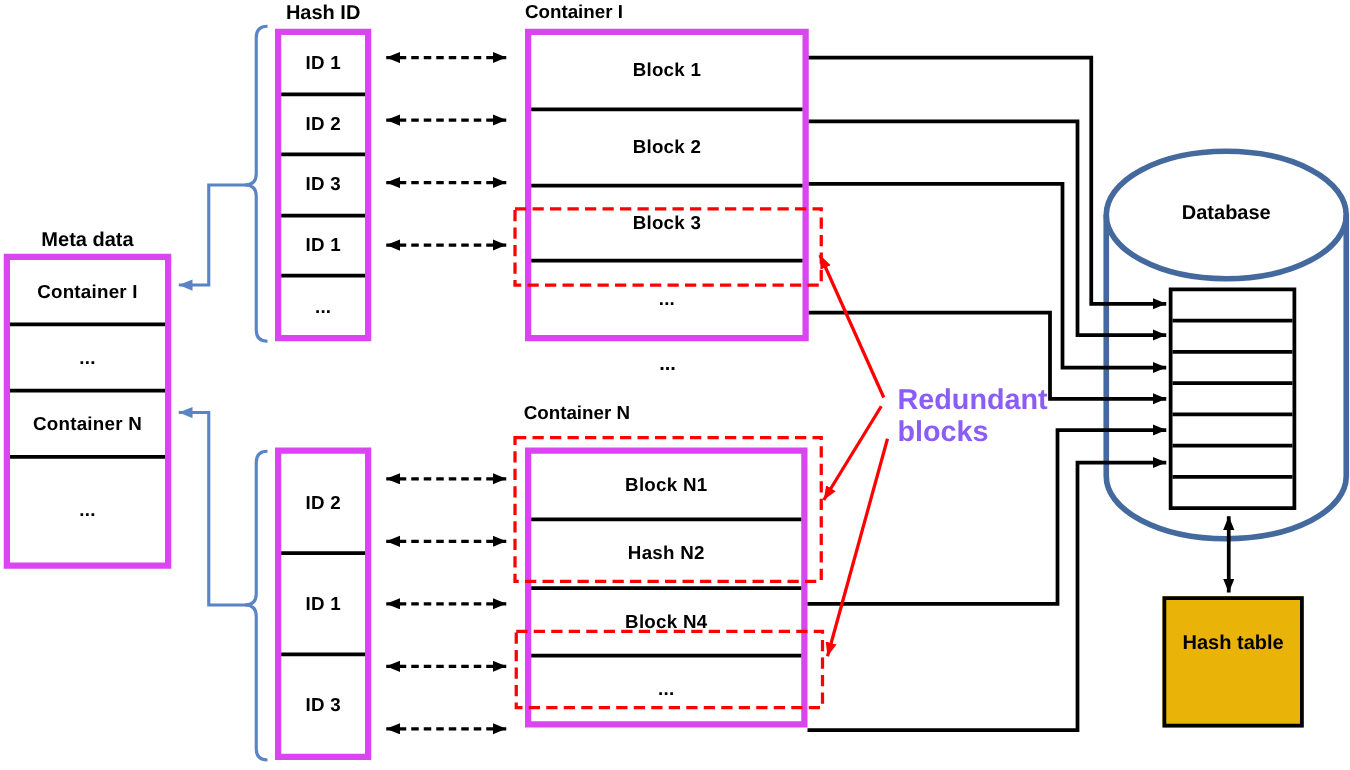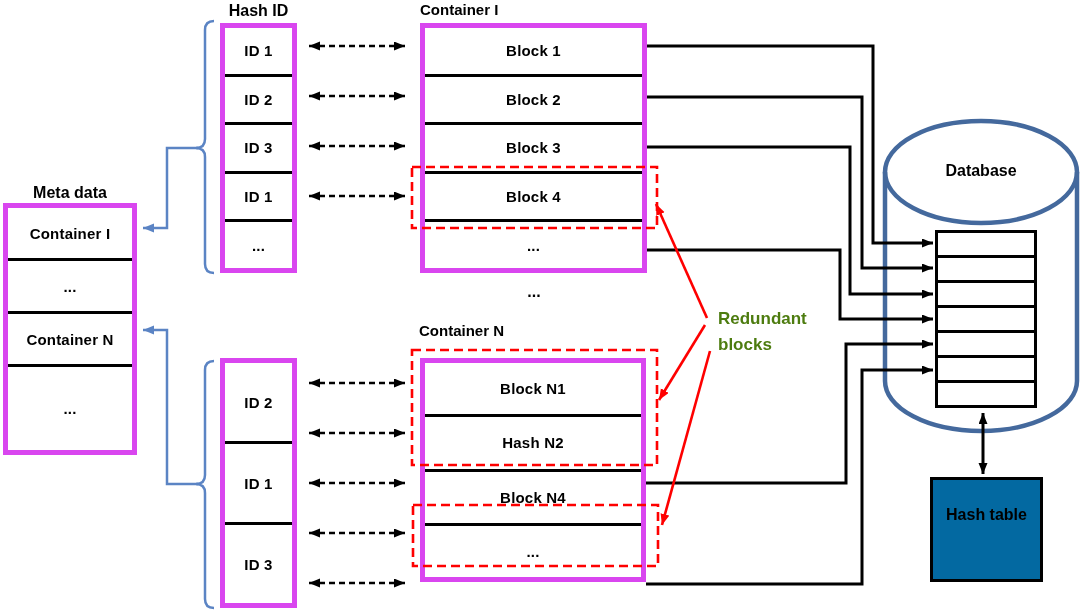--- a/index.html
+++ b/index.html
@@ -25,25 +25,25 @@
   .ellipsis-mid{
     position:absolute;font-weight:bold;font-size:16px;text-align:center;
   }
   .db-table{
     position:absolute;border:3px solid #000;box-sizing:border-box;
     display:flex;flex-direction:column;background:#fff;
   }
   .db-table .dbrow{flex:1 1 0;}
   .db-table .dbrow + .dbrow{border-top:3px solid #000;}
   .hash-table-box{
-    position:absolute;border:3px solid #000;box-sizing:border-box;background:#0369a1;
+    position:absolute;border:3px solid #000;box-sizing:border-box;background:#eab308;
     text-align:center;font-weight:bold;font-size:16px;padding-top:26px;
   }
   .red-label{
-    position:absolute;color:#4d7c0f;font-weight:bold;font-size:17px;line-height:26px;
+    position:absolute;color:#8b5cf6;font-weight:bold;font-size:23px;line-height:26px;
   }
   svg.overlay{position:absolute;left:0;top:0;pointer-events:none;}
 </style>
 </head>
 <body>
 
 <div class="stage">
 
   <div class="lbl center" style="left:3px;top:184px;width:134px;">Meta data</div>
   <div class="vtable meta" style="left:3px;top:203px;width:134px;height:252px;">
@@ -66,21 +66,20 @@
     <div class="cell">ID 2</div>
     <div class="cell">ID 1</div>
     <div class="cell">ID 3</div>
   </div>
 
   <div class="lbl" style="left:420px;top:1px;font-size:15px;">Container I</div>
   <div class="vtable" style="left:420px;top:23px;width:227px;height:250px;">
     <div class="cell">Block 1</div>
     <div class="cell">Block 2</div>
     <div class="cell">Block 3</div>
-    <div class="cell">Block 4</div>
     <div class="cell">...</div>
   </div>
 
   <div class="ellipsis-mid" style="left:484px;top:283px;width:100px;">...</div>
 
   <div class="lbl" style="left:419px;top:322px;font-size:15px;">Container N</div>
   <div class="vtable" style="left:420px;top:358px;width:226px;height:224px;">
     <div class="cell">Block N1</div>
     <div class="cell">Hash N2</div>
     <div class="cell">Block N4</div>

